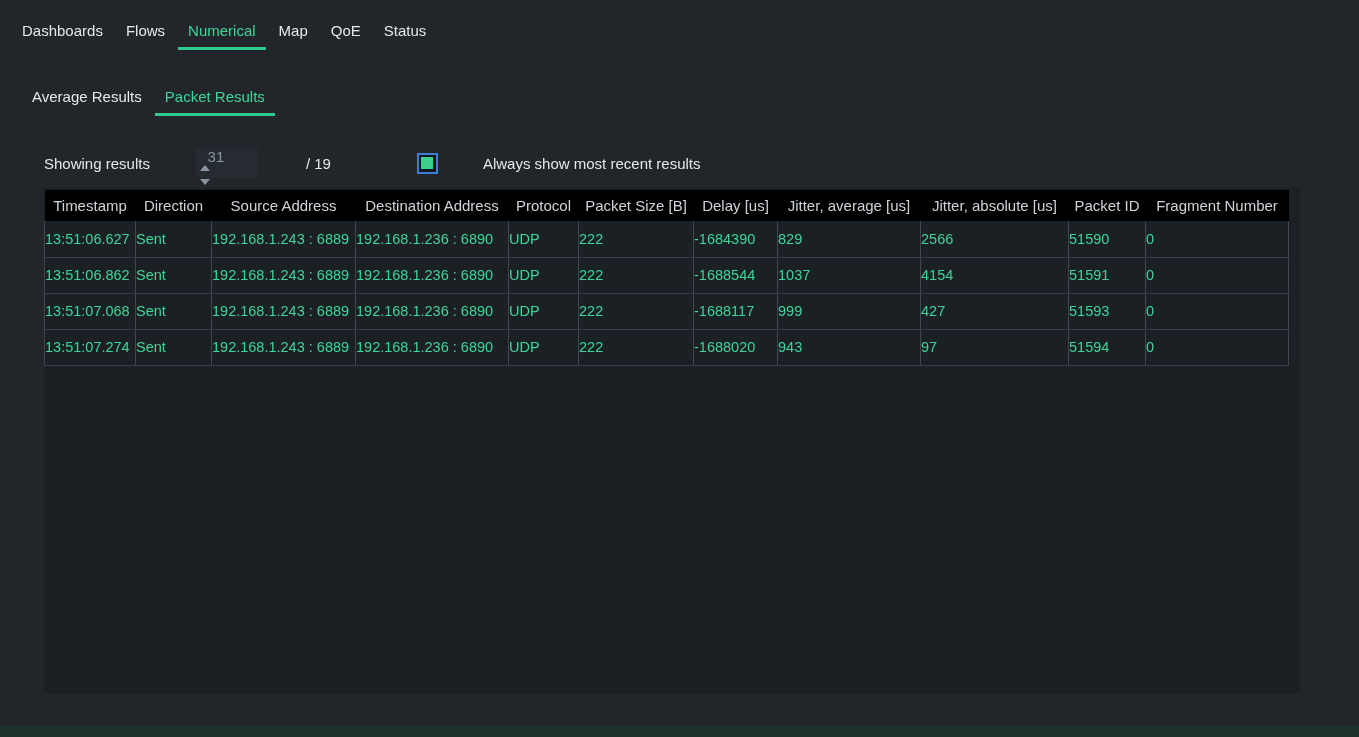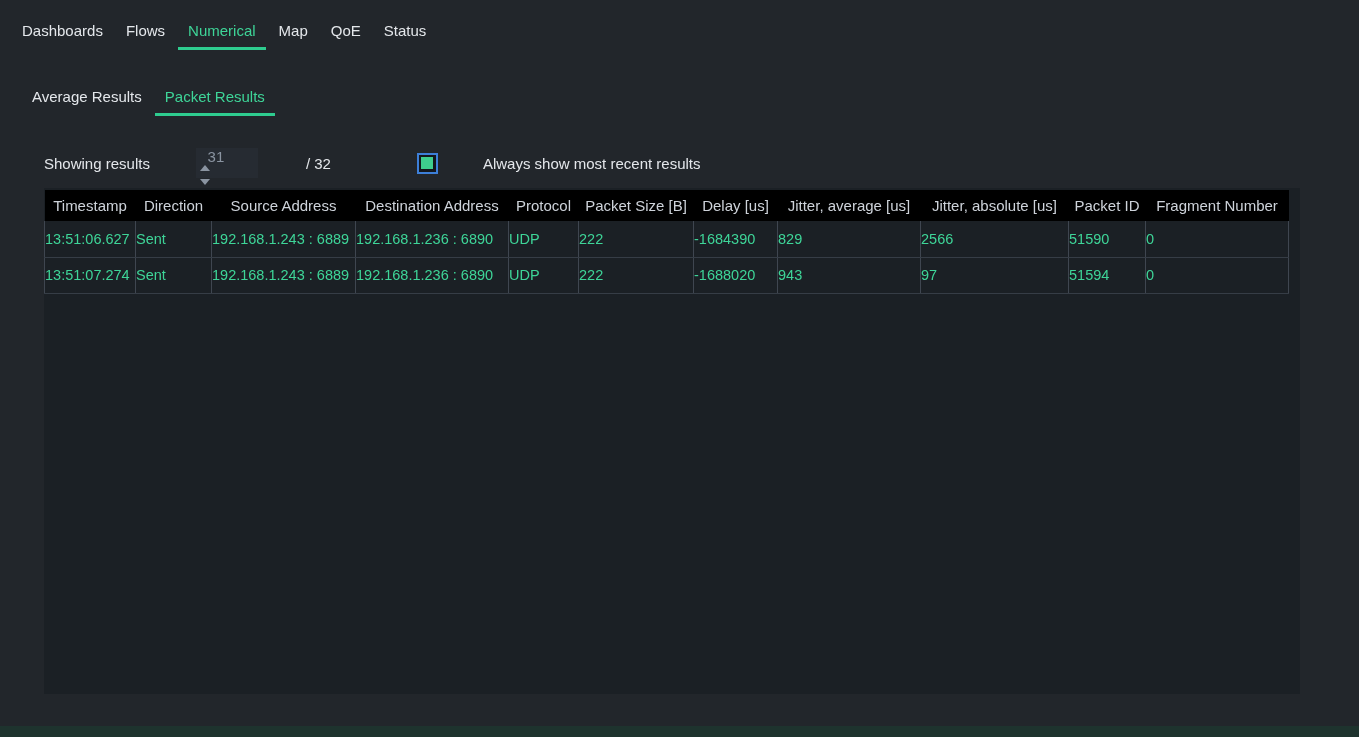--- a/index.html
+++ b/index.html
@@ -153,21 +153,21 @@
   <span class="controls-label">Showing results</span>
 
   <div class="num-input">
     <input class="num-value" value="31" style="">
     <div class="spinner">
       <div class="spin-up"></div>
       <div class="spin-down"></div>
     </div>
   </div>
 
-  <span class="total-label">/ 32</span>
+  <span class="total-label">/ 19</span>
 
   <div class="checkbox">
     <div class="checkbox-inner"></div>
   </div>
   <span class="checkbox-label">Always show most recent results</span>
 </div>
 
 <div class="panel">
   <table class="results">
     <thead>
@@ -193,20 +193,46 @@
           <td>192.168.1.236 : 6890</td>
           <td>UDP</td>
           <td>222</td>
           <td>-1684390</td>
           <td>829</td>
           <td>2566</td>
           <td>51590</td>
           <td>0</td>
         </tr>
         <tr>
+          <td>13:51:06.862</td>
+          <td>Sent</td>
+          <td>192.168.1.243 : 6889</td>
+          <td>192.168.1.236 : 6890</td>
+          <td>UDP</td>
+          <td>222</td>
+          <td>-1688544</td>
+          <td>1037</td>
+          <td>4154</td>
+          <td>51591</td>
+          <td>0</td>
+        </tr>
+        <tr>
+          <td>13:51:07.068</td>
+          <td>Sent</td>
+          <td>192.168.1.243 : 6889</td>
+          <td>192.168.1.236 : 6890</td>
+          <td>UDP</td>
+          <td>222</td>
+          <td>-1688117</td>
+          <td>999</td>
+          <td>427</td>
+          <td>51593</td>
+          <td>0</td>
+        </tr>
+        <tr>
           <td>13:51:07.274</td>
           <td>Sent</td>
           <td>192.168.1.243 : 6889</td>
           <td>192.168.1.236 : 6890</td>
           <td>UDP</td>
           <td>222</td>
           <td>-1688020</td>
           <td>943</td>
           <td>97</td>
           <td>51594</td>

